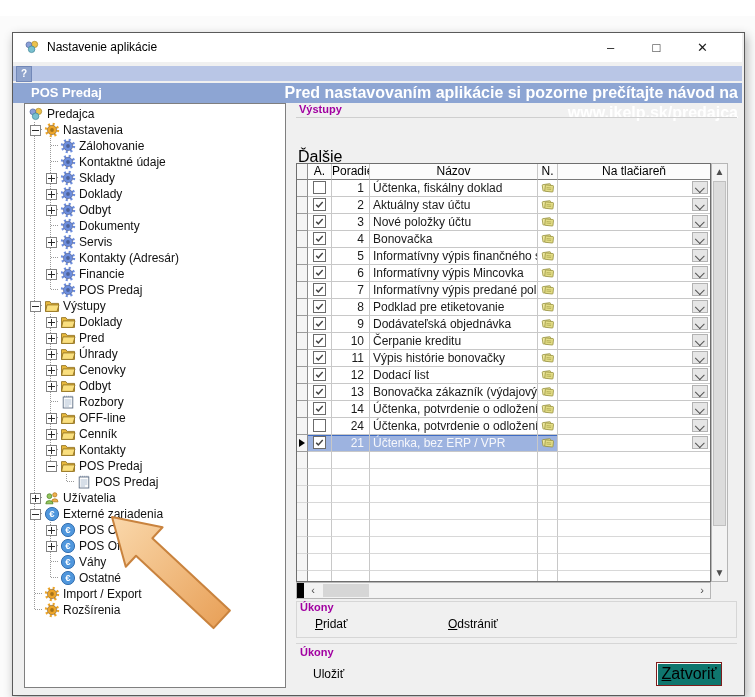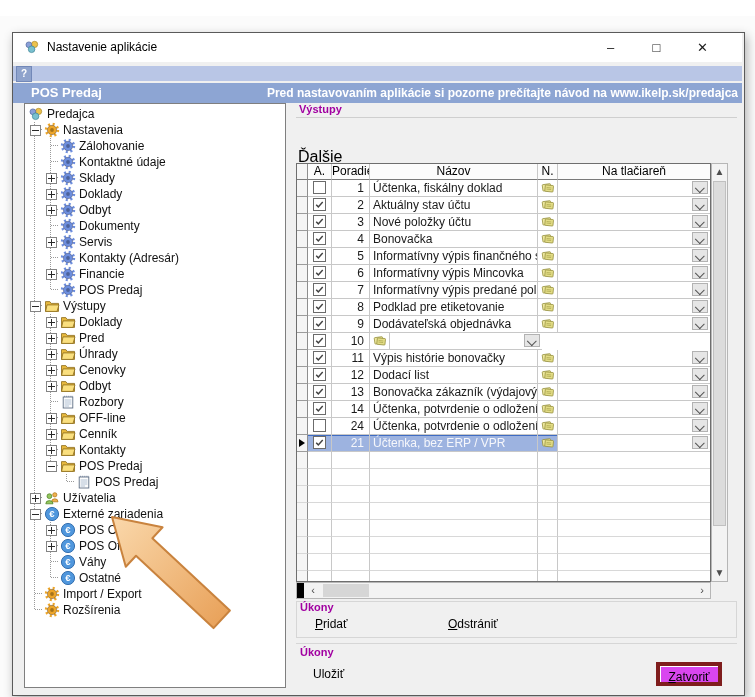--- a/index.html
+++ b/index.html
@@ -16,21 +16,21 @@
   .tbtn{top:17px;width:45px;height:29px;text-align:center;line-height:29px;font-size:13px;color:#1a1a1a;}
   #btn-min{left:588px;} #btn-max{left:634px;} #btn-close{left:680px;}
 
   
   #strip{left:13px;top:50px;width:729px;height:15px;background:var(--strip);}
   #helpbtn{left:16px;top:50px;width:14px;height:14px;background:#8fa3cc;border:1px solid #7288b8;
            color:#fff;font-size:10px;font-weight:bold;text-align:center;line-height:14px;}
   #band{left:13px;top:67px;width:729px;height:20px;background:var(--band);}
   #band-title{left:31px;top:67px;height:20px;line-height:20px;color:#fff;font-weight:bold;font-size:13px;}
   #band-notice{left:200px;top:67px;width:538px;height:20px;line-height:20px;color:#fff;
-               font-weight:bold;font-size:12px;text-align:right;}
+               font-weight:bold;font-size:16px;text-align:right;}
 
   
   #tree{left:24px;top:87px;width:262px;height:585px;background:#fff;border:1px solid #7f7f7f;
         overflow:hidden;padding:2px 16px 0 2px;box-sizing:border-box;}
   .trow{display:flex;align-items:center;height:16px;white-space:nowrap;}
   .slot{width:16px;height:16px;position:relative;flex:none;}
   .slot .v{position:absolute;left:7px;top:0;bottom:0;width:1px;
            background-image:repeating-linear-gradient(to bottom,#9a9a9a 0 1px,transparent 1px 2px);}
   .slot.half .v{bottom:8px;}
   .slot .h{position:absolute;left:8px;right:0;top:7px;height:1px;
@@ -92,22 +92,22 @@
   
   #group1{left:296px;top:585px;width:441px;height:37px;border:1px solid #d6d6d6;box-sizing:border-box;}
   #lbl-ukony1{left:300px;top:585px;}
   .linkbtn{font-size:12px;color:#000;}
   .linkbtn u{text-decoration:underline;}
   #btn-pridat{left:315px;top:601px;}
   #btn-odstranit{left:448px;top:601px;}
   #hr2{left:296px;top:627px;width:441px;height:1px;background:#d6d6d6;}
   #lbl-ukony2{left:300px;top:630px;}
   #btn-ulozit{left:313px;top:651px;}
-  #btn-zatvorit{left:656px;top:646px;width:66px;height:24px;background:#d946ef;border:4px solid #7f1d1d;
-                box-sizing:border-box;text-align:center;line-height:22px;font-size:12px;color:#000;
+  #btn-zatvorit{left:656px;top:646px;width:66px;height:24px;background:#0f766e;border:1px solid #7f1d1d;
+                box-sizing:border-box;text-align:center;line-height:22px;font-size:16px;color:#000;
                 box-shadow:inset 1px 1px 0 #fff;}
 </style>
 </head>
 <body>
 
 <svg width="0" height="0" style="position:absolute">
   <defs>
     <symbol id="sym-gear" viewBox="0 0 16 16">
       <circle cx="8" cy="8" r="5.9" fill="none" stroke="currentColor" stroke-width="2.6" stroke-dasharray="2.0 2.63"></circle>
       <circle cx="8" cy="8" r="4.7" fill="currentColor"></circle>
@@ -861,20 +861,21 @@
       <div class="grow">
         <div class="gc c0 cind"></div>
         <div class="gc c1">
           <div class="cb">
             <svg class="" width="11" height="11">
               <use href="#sym-check"></use>
             </svg>
           </div>
         </div>
         <div class="gc c2 cord">10</div>
+        <div class="gc c3 cname">Čerpanie kreditu</div>
         <div class="gc c4 cn">
           <svg class="" width="14" height="14">
             <use href="#sym-notes"></use>
           </svg>
         </div>
         <div class="gc c5">
           <div class="ddl">
             <div class="caret"></div>
           </div>
         </div>

